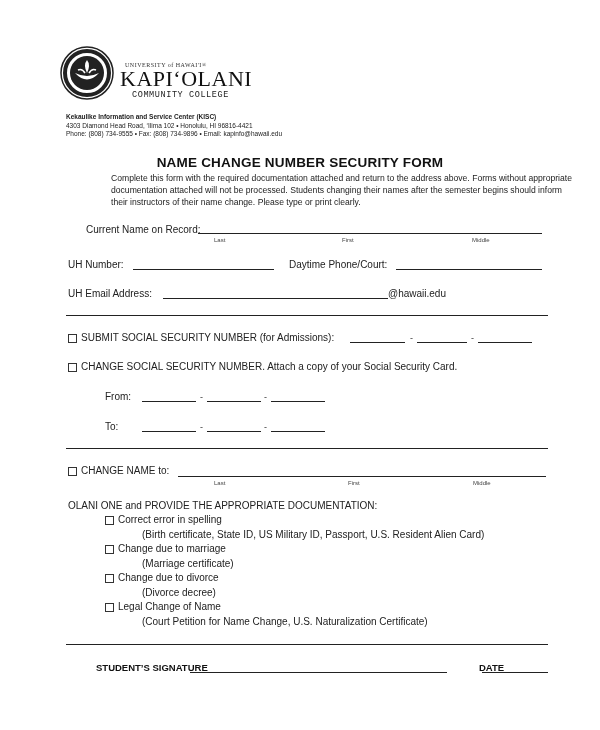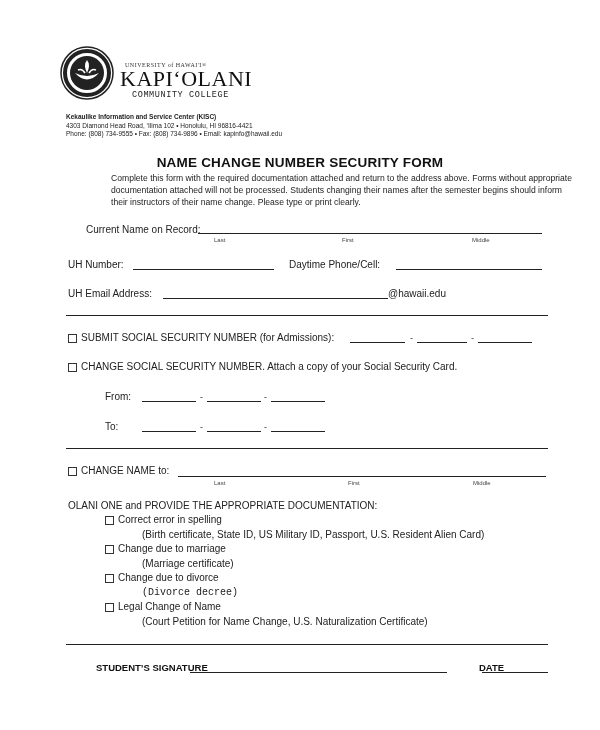--- a/index.html
+++ b/index.html
@@ -49,21 +49,21 @@
 <div class="abs intro">Complete this form with the required documentation attached and return to the address above. Forms without appropriate documentation attached will not be processed.  Students changing their names after the semester begins should inform their instructors of their name change.  Please type or print clearly.</div>
 
 <div class="abs field-label" style="left:68px; top:224px;margin-left:18px;">Current Name on Record:</div>
 <div class="line" style="left:198px; top:233px; width:344px;"></div>
 <div class="sub" style="left:214px; top:237px;">Last</div>
 <div class="sub" style="left:342px; top:237px;">First</div>
 <div class="sub" style="left:472px; top:237px;">Middle</div>
 
 <div class="abs field-label" style="left:68px; top:259px;">UH Number:</div>
 <div class="line" style="left:133px; top:269px; width:141px;"></div>
-<div class="abs field-label" style="left:289px; top:259px;">Daytime Phone/Cell:</div>
+<div class="abs field-label" style="left:289px; top:259px;">Daytime Phone/Court:</div>
 <div class="line" style="left:396px; top:269px; width:146px;"></div>
 
 <div class="abs field-label" style="left:68px; top:288px;text-align:right;">UH Email Address:</div>
 <div class="line" style="left:163px; top:298px; width:225px;"></div>
 <div class="abs field-label" style="left:388px; top:288px;">@hawaii.edu</div>
 
 <div class="thick" style="top:315px;"></div>
 
 <div class="cb" style="left:68px; top:334px;"></div>
 <div class="opt" style="left:81px; top:332px;">SUBMIT SOCIAL SECURITY NUMBER (for Admissions):</div>
@@ -104,21 +104,21 @@
 <div class="cb" style="left:105px; top:516px;"></div>
 <div class="opt" style="left:118px; top:514px;">Correct error in spelling</div>
 <div class="opt" style="left:142px; top:529px;">(Birth certificate, State ID, US Military ID, Passport, U.S. Resident Alien Card)</div>
 
 <div class="cb" style="left:105px; top:545px;"></div>
 <div class="opt" style="left:118px; top:543px;">Change due to marriage</div>
 <div class="opt" style="left:142px; top:558px;">(Marriage certificate)</div>
 
 <div class="cb" style="left:105px; top:574px;"></div>
 <div class="opt" style="left:118px; top:572px;">Change due to divorce</div>
-<div class="opt" style="left:142px; top:587px;font-family:Liberation Mono, monospace;">(Divorce decree)</div>
+<div class="opt" style="left:142px; top:587px;">(Divorce decree)</div>
 
 <div class="cb" style="left:105px; top:603px;"></div>
 <div class="opt" style="left:118px; top:601px;">Legal Change of Name</div>
 <div class="opt" style="left:142px; top:616px;">(Court Petition for Name Change, U.S. Naturalization Certificate)</div>
 
 <div class="thick" style="top:644px;"></div>
 
 <div class="bold10" style="left:68px; top:662px;">STUDENT’S SIGNATURE</div>
 <div class="line" style="left:190px; top:672px; width:257px;"></div>
 <div class="bold10" style="left:451px; top:662px;">DATE</div>

